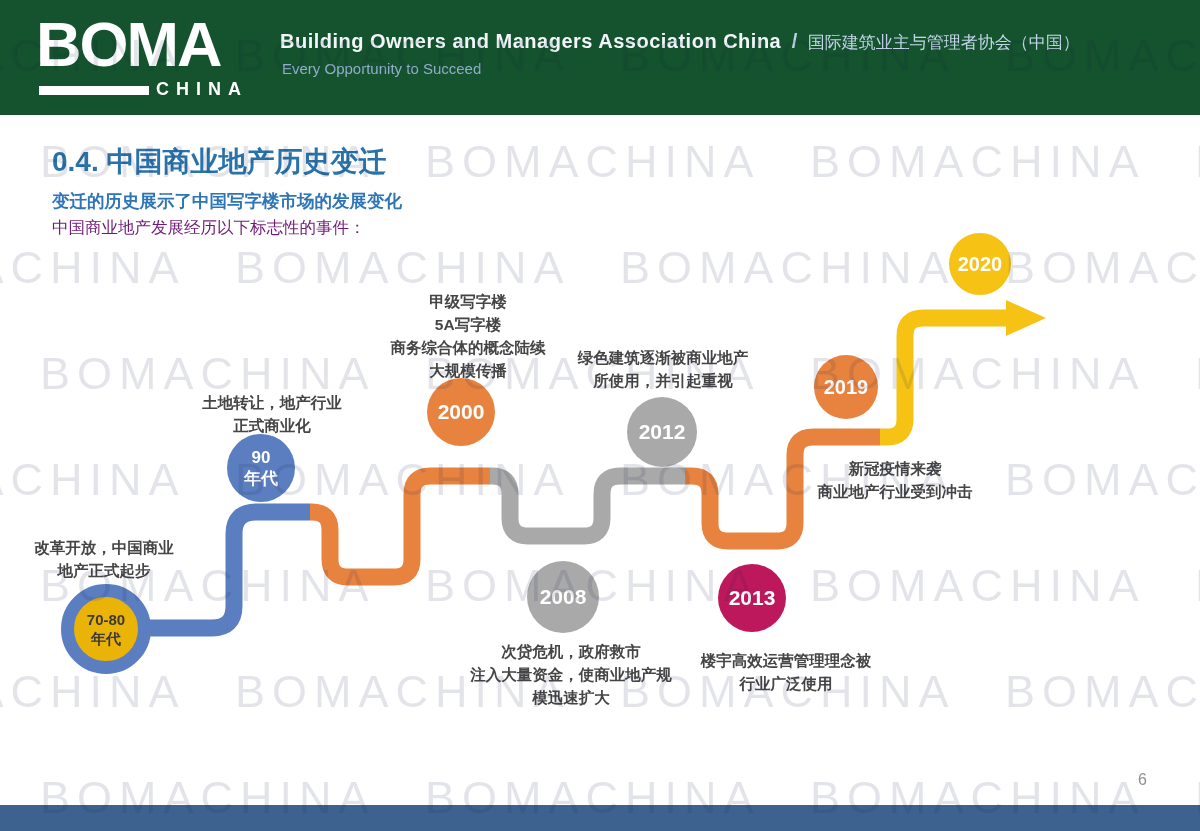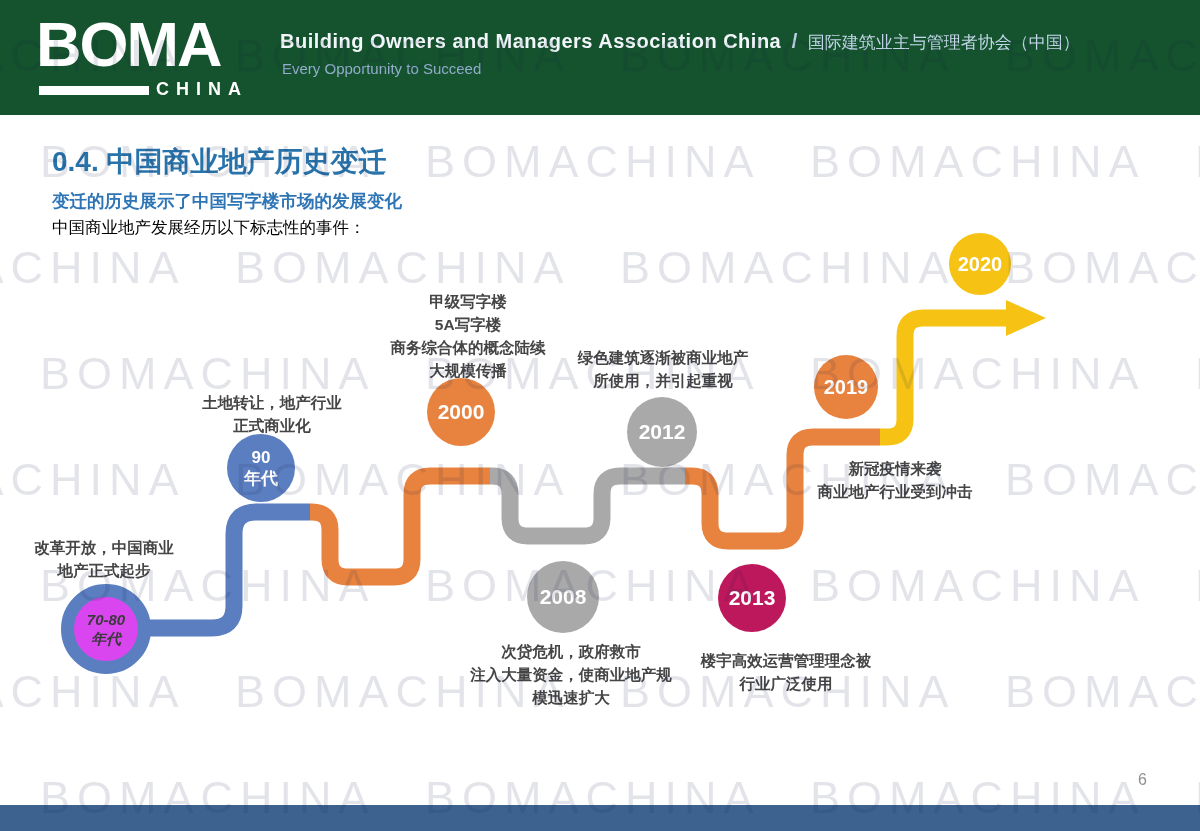--- a/index.html
+++ b/index.html
@@ -21,30 +21,30 @@
     font-size:18px; font-weight:700; letter-spacing:7px; color:#ffffff;
   }
   .org-line { position:absolute; left:280px; top:30px; white-space:nowrap; }
   .org-en { font-size:20px; font-weight:700; color:#f2f6fa; letter-spacing:0.5px; }
   .org-sep { font-size:20px; font-weight:700; color:#bcd1e8; padding:0 6px; }
   .org-cn { font-size:17px; font-weight:500; color:#c3d6ea; }
   .tagline { position:absolute; left:282px; top:60px; font-size:15px; color:#93aecd; }
   
   .title  { position:absolute; left:52px; top:143px; font-size:28px; font-weight:800; }
   .subtitle { position:absolute; left:52px; top:189px; font-size:17.5px; font-weight:700; }
-  .intro { position:absolute; left:52px; top:217px; font-size:16.5px; color:#000000; }
+  .intro { position:absolute; left:52px; top:217px; font-size:16.5px; color:#701a75; }
   
   .tl-svg { position:absolute; left:0; top:0; }
   .node {
     position:absolute; border-radius:50%;
     display:flex; align-items:center; justify-content:center;
     color:#ffffff; font-weight:700; text-align:center; white-space:pre-line;
     z-index:10;
   }
-  .node-ring { background:#d946ef; border:13px solid #5b7ec1; color:#3a3a3a;font-style:italic; }
+  .node-ring { background:#eab308; border:13px solid #5b7ec1; color:#3a3a3a; }
   .note {
     position:absolute; transform:translateX(-50%);
     text-align:center; font-size:15.5px; font-weight:700; color:#454545;
     line-height:23px; white-space:pre-line; z-index:11;
   }
   
   .source { position:absolute; left:62px; top:777px; font-size:15px; font-weight:500; color:#2e74b5; }
   .page-num { position:absolute; left:1138px; top:771px; font-size:16px; color:#909090; }
   .bottom-bar { position:absolute; left:0; top:805px; width:1200px; height:26px; }
   

